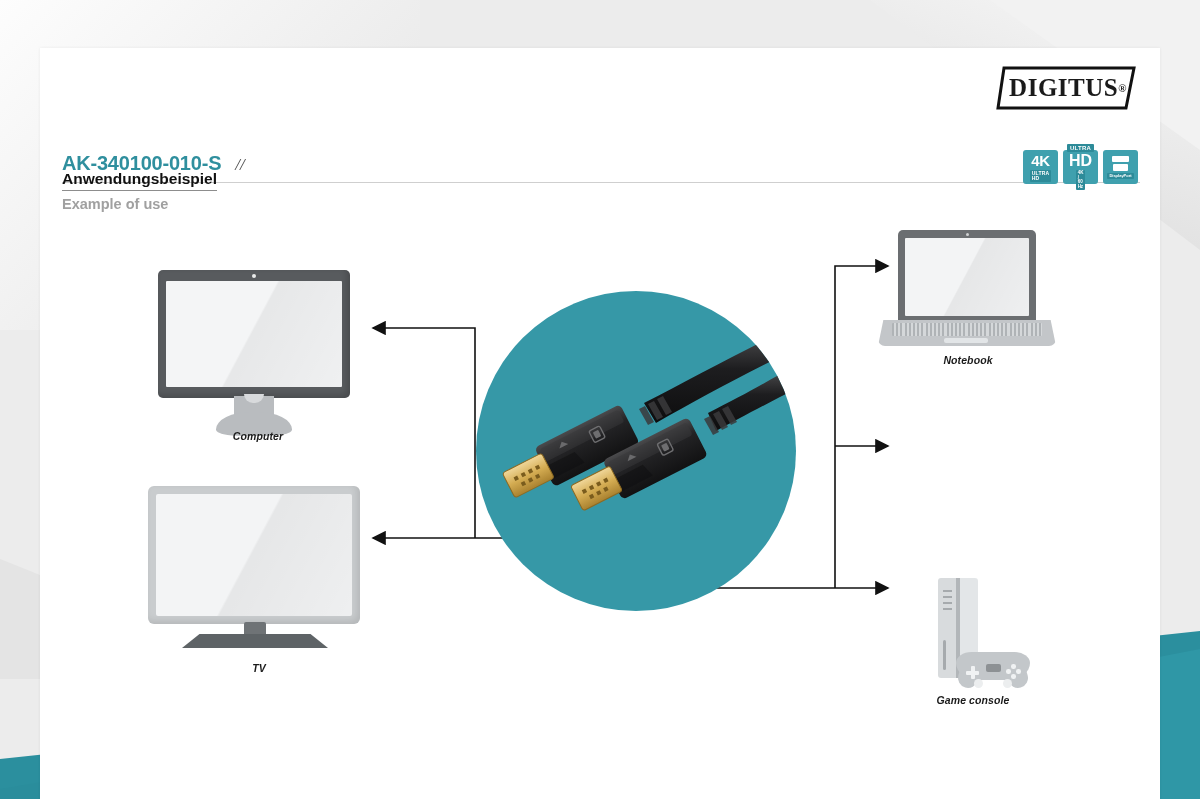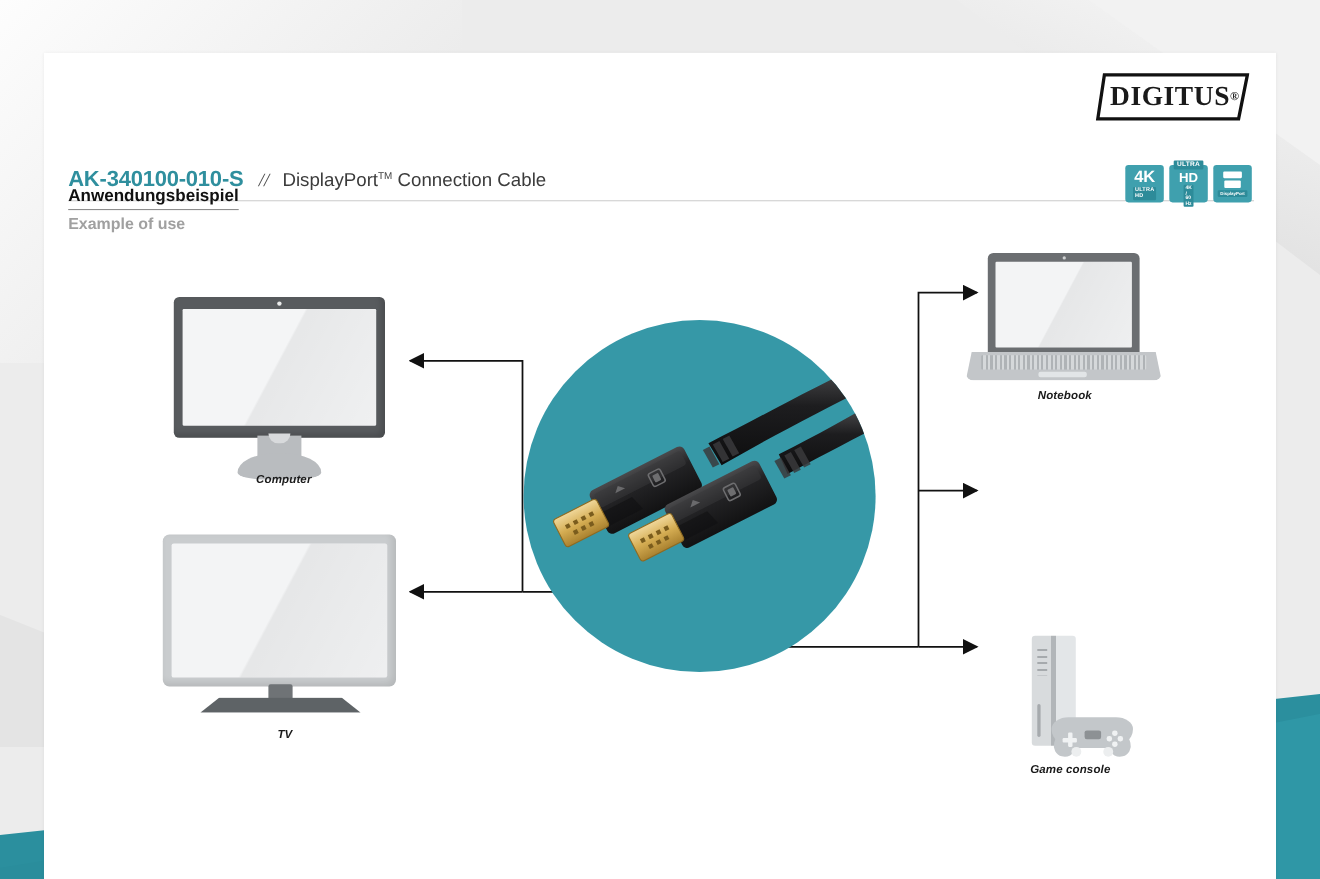--- a/index.html
+++ b/index.html
@@ -54,21 +54,21 @@
 
   .badges{position:absolute;right:22px;top:102px;display:flex;gap:5px;}
   .badge{width:35px;height:34px;background:#3fa0ae;border-radius:3px;
     display:flex;flex-direction:column;align-items:center;justify-content:center;
     color:#ffffff;line-height:1;box-sizing:border-box;padding:2px 16px;}
   .badge .b1{font-size:15px;font-weight:bold;letter-spacing:-.3px;}
   .badge .b2{font-size:5px;font-weight:bold;letter-spacing:.2px;margin-top:2px;
     background:#2d8b99;padding:1px 2px;border-radius:1px;}
   .badge.b-uhd .u1{font-size:6px;font-weight:bold;background:#2d8b99;
     padding:1px 3px;border-radius:1px;letter-spacing:.2px;}
-  .badge.b-uhd .u2{font-size:12px;font-weight:bold;margin:1px 0;}
+  .badge.b-uhd .u2{font-size:16px;font-weight:bold;margin:1px 0;}
   .badge.b-uhd .u3{font-size:4.5px;font-weight:bold;background:#2d8b99;
     padding:1px 2px;border-radius:1px;}
   .badge.b-dp .dp-ico{width:17px;height:15px;position:relative;margin-bottom:2px;}
   .badge.b-dp .dp-top{position:absolute;left:0;top:0;width:17px;height:6px;
     background:#ffffff;border-radius:1px;}
   .badge.b-dp .dp-bot{position:absolute;left:1px;top:8px;width:15px;height:7px;
     background:#ffffff;border-radius:1px;}
   .badge.b-dp .dp-txt{font-size:4px;font-weight:bold;background:#2d8b99;
     padding:1px 2px;border-radius:1px;}
 
@@ -210,21 +210,20 @@
         <div class="logo-text">
             <span>DIGITUS</span>
             <span class="logo-reg">®</span>
           </div>
       </div>
     </div>
 
     <div class="title-row">
       <span class="sku">AK-340100-010-S</span>
       <span class="slashes">//</span>
-      <span class="title-txt"><span>DisplayPort</span><sup>TM</sup><span> Connection Cable</span></span>
     </div>
 
     <div class="badges">
       <div class="badge b-4k">
         <div class="b1">4K</div>
         <div class="b2">ULTRA HD</div>
       </div>
       <div class="badge b-uhd">
         <div class="u1">ULTRA</div>
         <div class="u2">HD</div>

